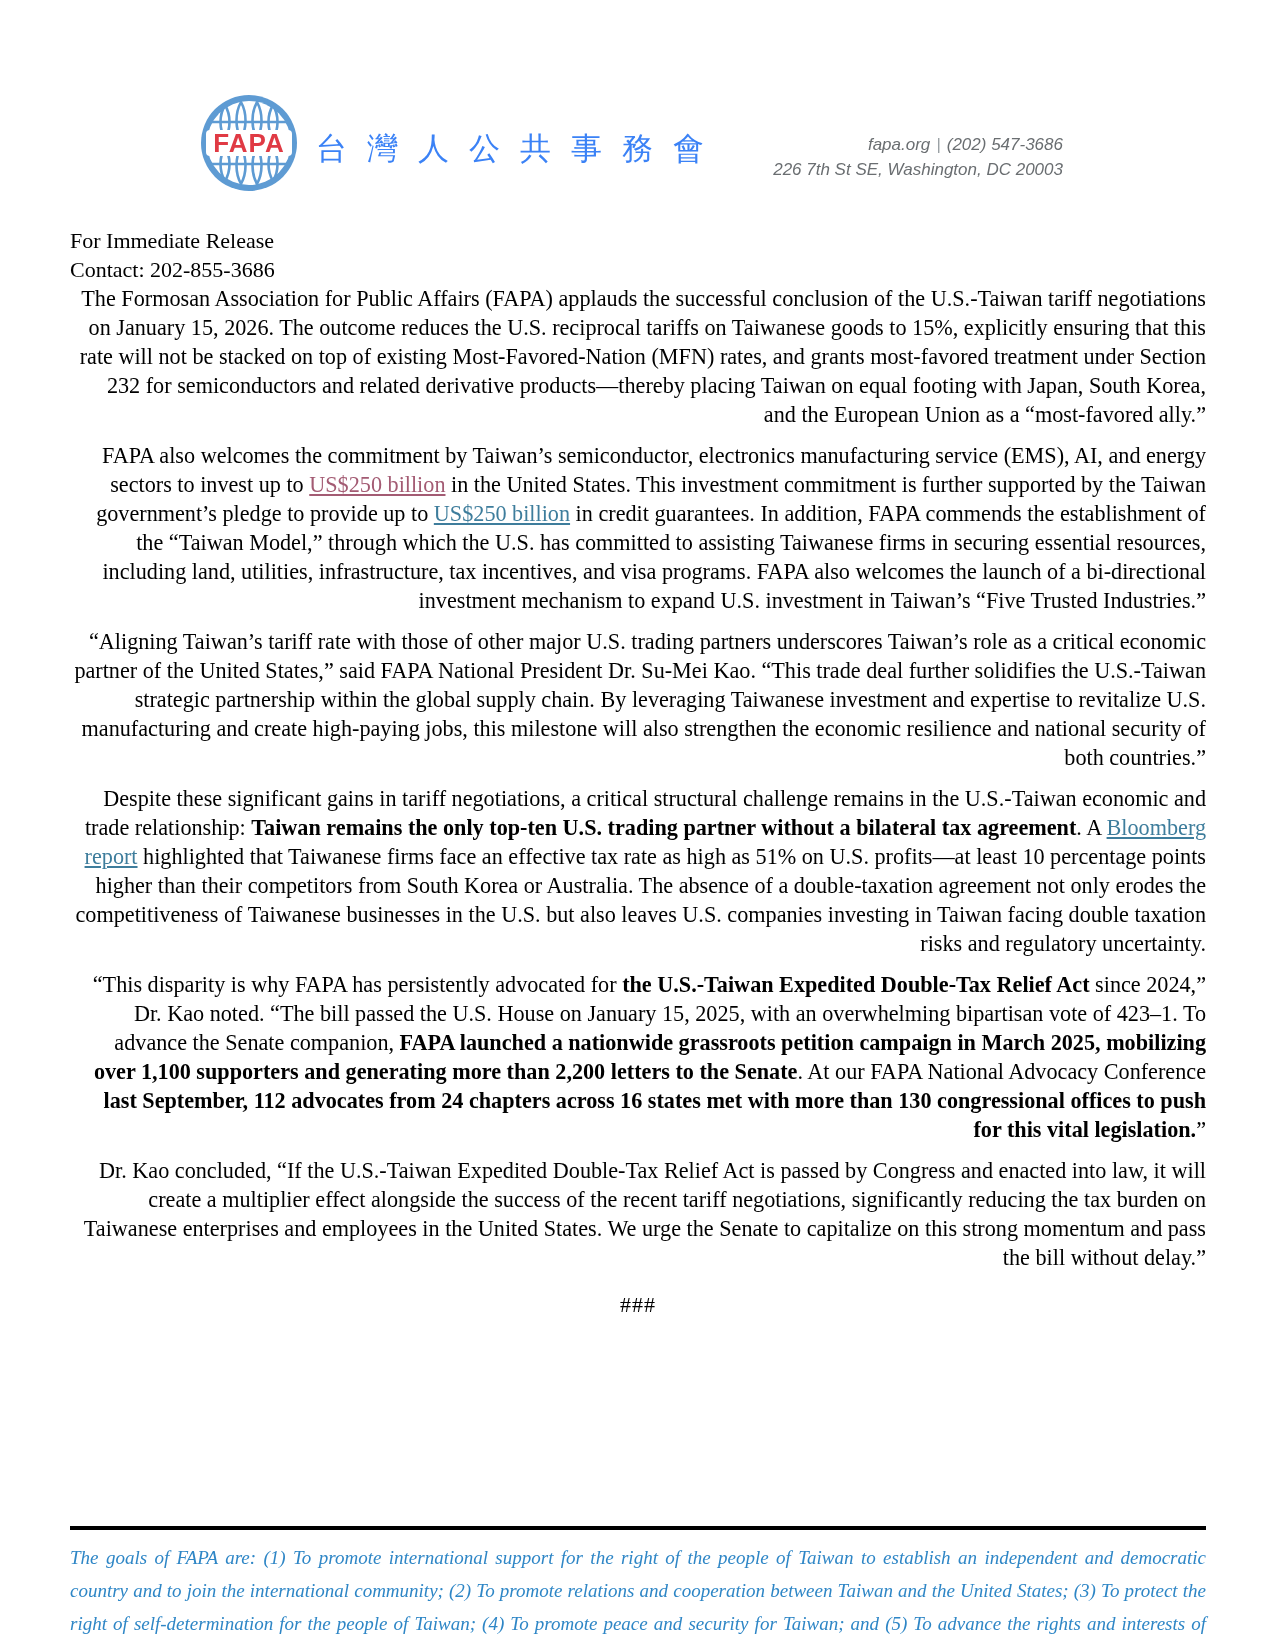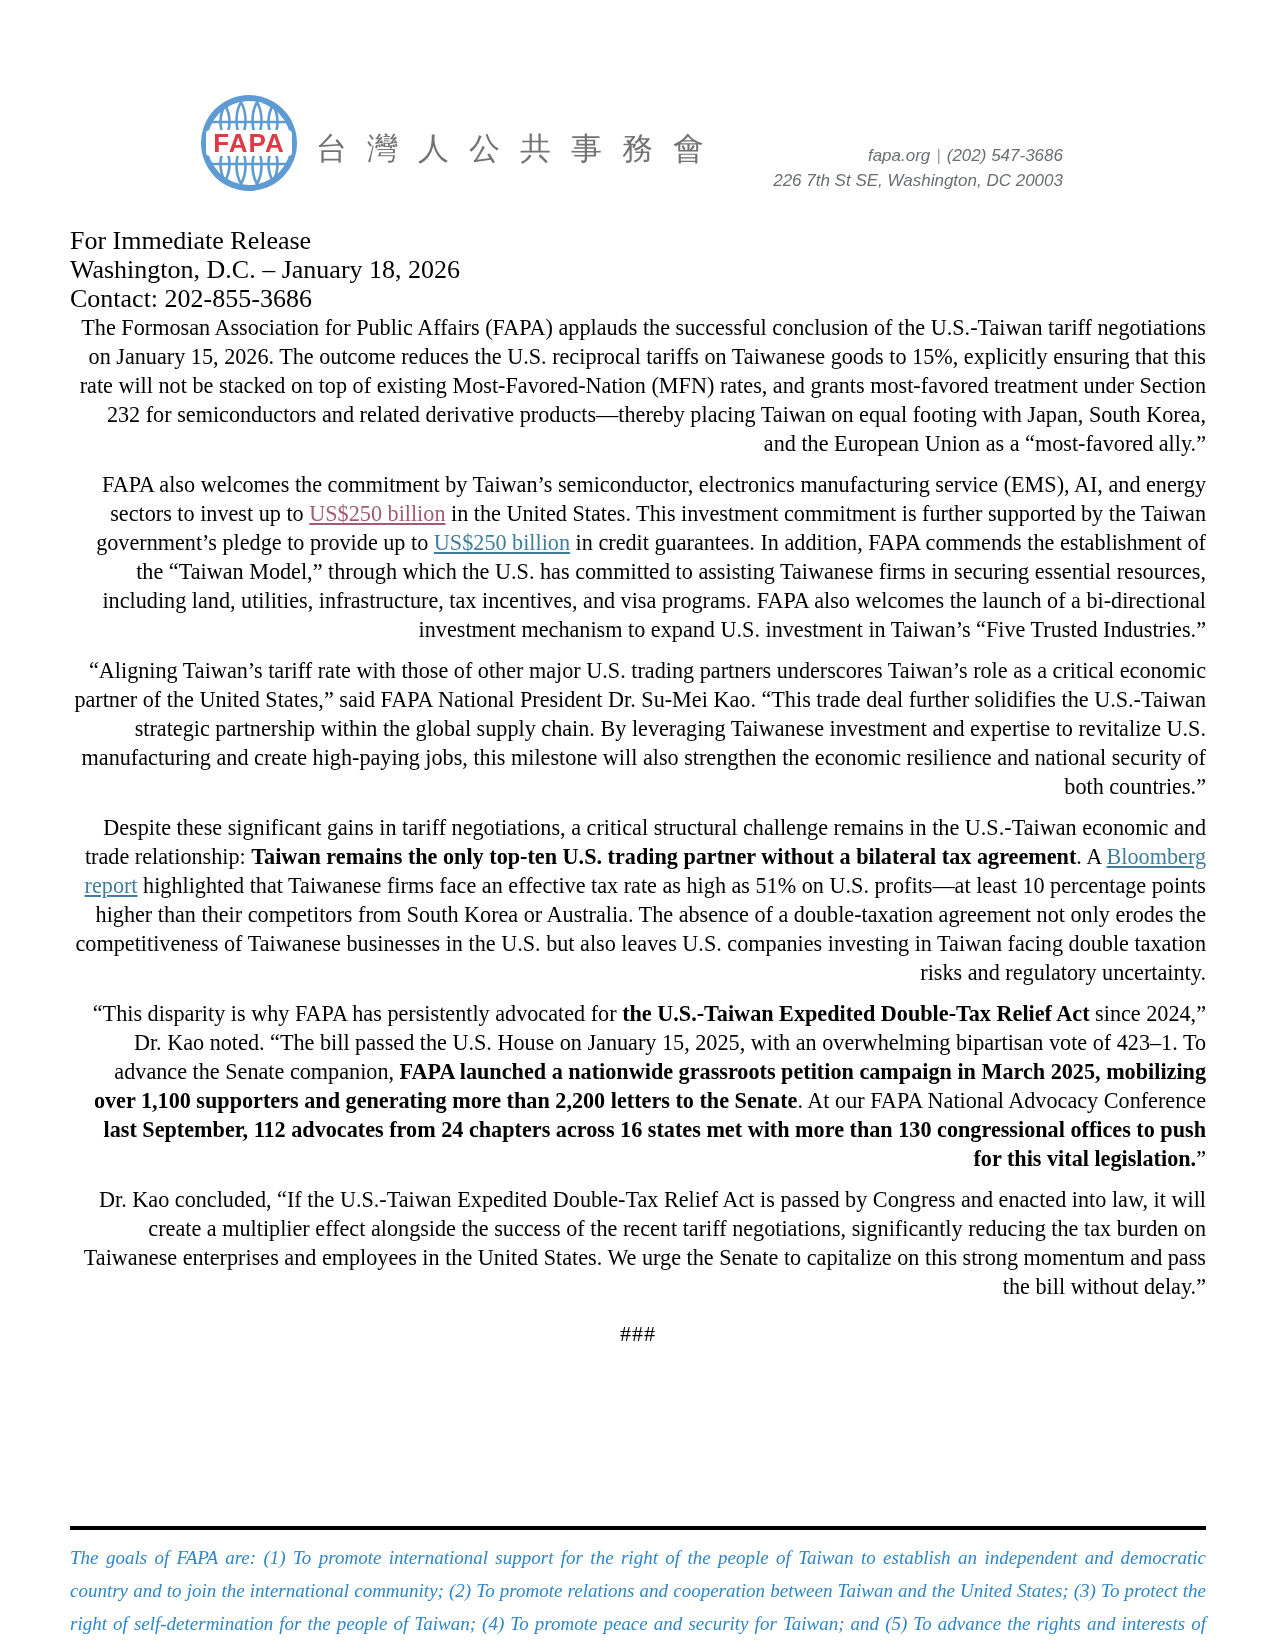--- a/index.html
+++ b/index.html
@@ -16,37 +16,37 @@
   }
 
   
   .letterhead {
     position: absolute;
     top: 93px;
     left: 198px;
     width: 865px;
     display: flex;
     justify-content: space-between;
-    align-items: flex-end;
+    align-items: center;
   }
   .brand { display: flex; align-items: center; gap: 16px; }
   .logo { width: 102px; height: 100px; flex: 0 0 auto; }
   .org-names { padding-top: 2px; }
   .org-en {
     font-family: "Liberation Sans", sans-serif;
     font-weight: 700;
     font-size: 23px;
     color: #54565a;
     letter-spacing: 0.2px;
     white-space: nowrap;
   }
   .org-zh {
     font-family: "DejaVu Sans", sans-serif;
     font-size: 31px;
-    color: #737373;
+    color: #3b82f6;
     letter-spacing: 20px;
     margin-top: 10px;
     white-space: nowrap;
   }
   .contact-block {
     margin-top: 28px;
     text-align: right;
     font-family: "Liberation Sans", sans-serif;
     font-size: 17px;
     line-height: 25px;
@@ -56,21 +56,21 @@
   }
   .contact-sep { color: #9aa0a4; padding: 0 6px; }
 
   
   .content {
     position: absolute;
     top: 226px;
     left: 70px;
     width: 1136px;
   }
-  .release-line { font-size: 26px; line-height: 29px; font-family: Liberation Serif, serif; }
+  .release-line { font-size: 22px; line-height: 29px; font-family: Liberation Serif, serif; }
   .doc-title {
     text-align: center;
     font-weight: 700;
     font-size: 22.5px;
     line-height: 27px;
     margin-top: 36px;
     margin-bottom: 19px;
   }
   .para {
     font-size: 22.2px;
@@ -147,21 +147,20 @@
       <div>
         <span>fapa.org</span><span class="contact-sep">|</span><span>(202) 547-3686</span>
       </div>
       <div>226 7th St SE, Washington, DC 20003</div>
     </div>
   </div>
 
   <div class="content">
     <div class="release-info">
       <div class="release-line">For Immediate Release</div>
-      <div class="release-line">Washington, D.C. – January 18, 2026</div>
       <div class="release-line">Contact: 202-855-3686</div>
     </div>
 
 
     <p class="para">The Formosan Association for Public Affairs (FAPA) applauds the successful conclusion of the U.S.-Taiwan tariff negotiations on January 15, 2026. The outcome reduces the U.S. reciprocal tariffs on Taiwanese goods to 15%, explicitly ensuring that this rate will not be stacked on top of existing Most-Favored-Nation (MFN) rates, and grants most-favored treatment under Section 232 for semiconductors and related derivative products—thereby placing Taiwan on equal footing with Japan, South Korea, and the European Union as a “most-favored ally.”</p>
 
     <p class="para"><span>FAPA also welcomes the commitment by Taiwan’s semiconductor, electronics manufacturing service (EMS), AI, and energy sectors to invest up to </span><a class="link visited">US$250 billion</a><span> in the United States. This investment commitment is further supported by the Taiwan government’s pledge to provide up to </span><a class="link">US$250 billion</a><span> in credit guarantees. In addition, FAPA commends the establishment of the “Taiwan Model,” through which the U.S. has committed to assisting Taiwanese firms in securing essential resources, including land, utilities, infrastructure, tax incentives, and visa programs. FAPA also welcomes the launch of a bi-directional investment mechanism to expand U.S. investment in Taiwan’s “Five Trusted Industries.”</span></p>
 
     <p class="para">“Aligning Taiwan’s tariff rate with those of other major U.S. trading partners underscores Taiwan’s role as a critical economic partner of the United States,” said FAPA National President Dr. Su-Mei Kao. “This trade deal further solidifies the U.S.-Taiwan strategic partnership within the global supply chain. By leveraging Taiwanese investment and expertise to revitalize U.S. manufacturing and create high-paying jobs, this milestone will also strengthen the economic resilience and national security of both countries.”</p>
 

